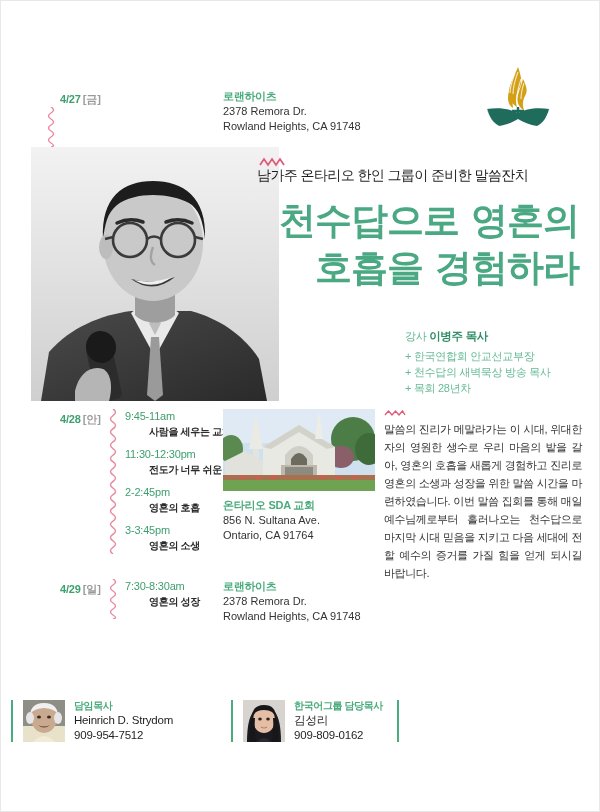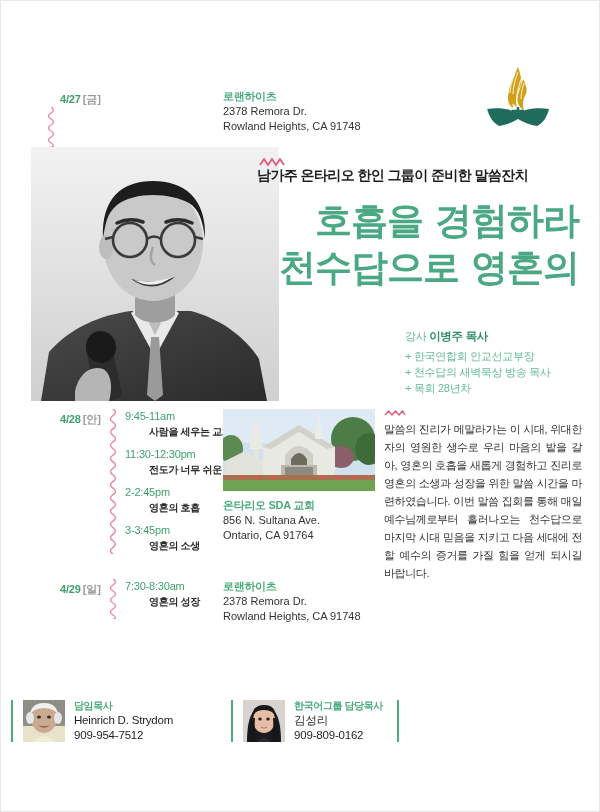--- a/index.html
+++ b/index.html
@@ -34,21 +34,21 @@
   .venue-line{color:#333;font-size:11px;line-height:15px;}
 
   
   .sda-logo{position:absolute;left:478px;top:58px;width:78px;height:78px;}
 
   
   .hero{position:absolute;left:30px;top:146px;width:248px;height:254px;overflow:hidden;background:#d8d8d8;}
   .hero svg{display:block;}
 
   .squiggle{position:absolute;left:258px;top:156px;width:26px;height:10px;}
-  .kicker{position:absolute;left:256px;top:166px;color:#1e1e1e;font-size:14px;font-weight:bold;letter-spacing:-.6px;}
+  .kicker{position:absolute;left:256px;top:166px;color:#1e1e1e;font-size:14px;font-weight:normal;letter-spacing:-.6px;}
   .headline{position:absolute;left:278px;top:196px;width:300px;text-align:right;
     color:#4aa882;font-family:"DejaVu Serif","Liberation Serif",serif;
     font-size:37px;font-weight:bold;line-height:47px;letter-spacing:-1px;}
   .headline span{display:block;}
 
   
   .speaker{position:absolute;left:404px;top:328px;width:200px;}
   .sp-head{font-size:11px;color:#5cb48c;letter-spacing:-.3px;margin-bottom:4px;}
   .sp-head b{color:#2f8f66;font-size:11.5px;}
   .sp-item{font-size:11px;color:#66bb95;line-height:16px;letter-spacing:-.3px;}
@@ -174,22 +174,22 @@
 
       <path d="M44 244 C48 226 60 218 72 222 C80 226 82 240 78 254 L44 254 Z" fill="#b5b5b5"></path>
     </svg>
   </div>
 
   <svg class="squiggle" viewBox="0 0 26 10">
     <path d="M1 8 L5 2 L9 8 L13 2 L17 8 L21 2 L25 8" fill="none" stroke="#e05a7a" stroke-width="1.8"></path>
   </svg>
   <div class="kicker">남가주 온타리오 한인 그룹이 준비한 말씀잔치</div>
   <div class="headline">
+    <span>천수답으로 영혼의</span>
     <span>호흡을 경험하라</span>
-    <span>천수답으로 영혼의</span>
   </div>
 
   <div class="speaker">
     <div class="sp-head">
       <span>강사</span>
       <b>이병주 목사</b>
     </div>
     <div class="sp-item">+ 한국연합회 안교선교부장</div>
     <div class="sp-item">+ 천수답의 새벽묵상 방송 목사</div>
     <div class="sp-item">+ 목회 28년차</div>

